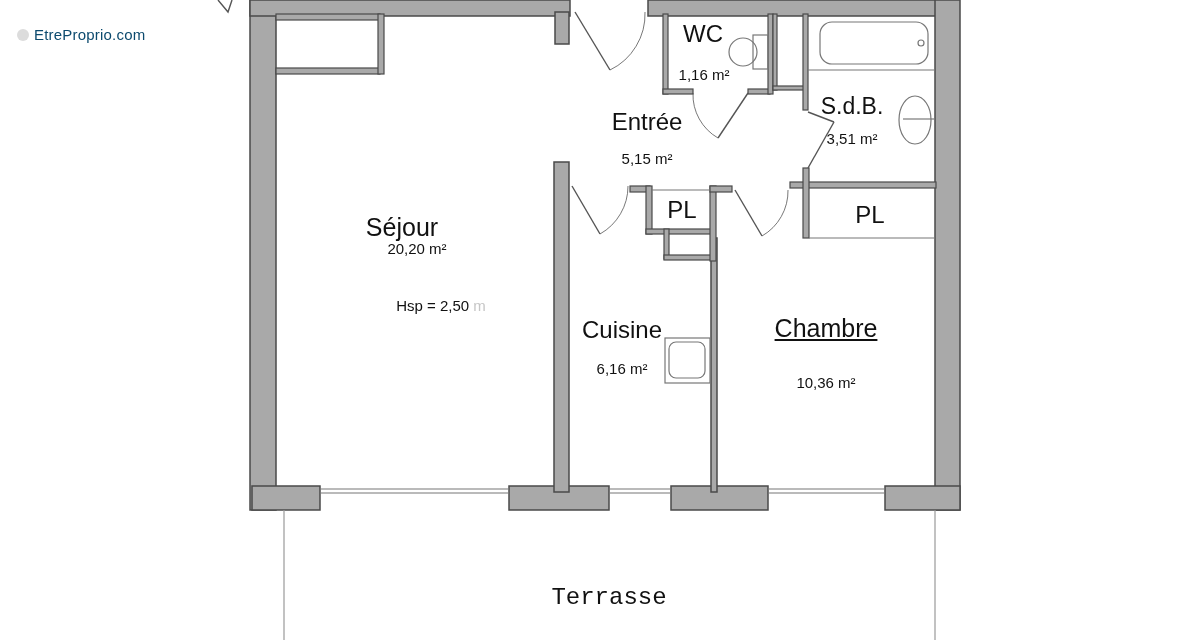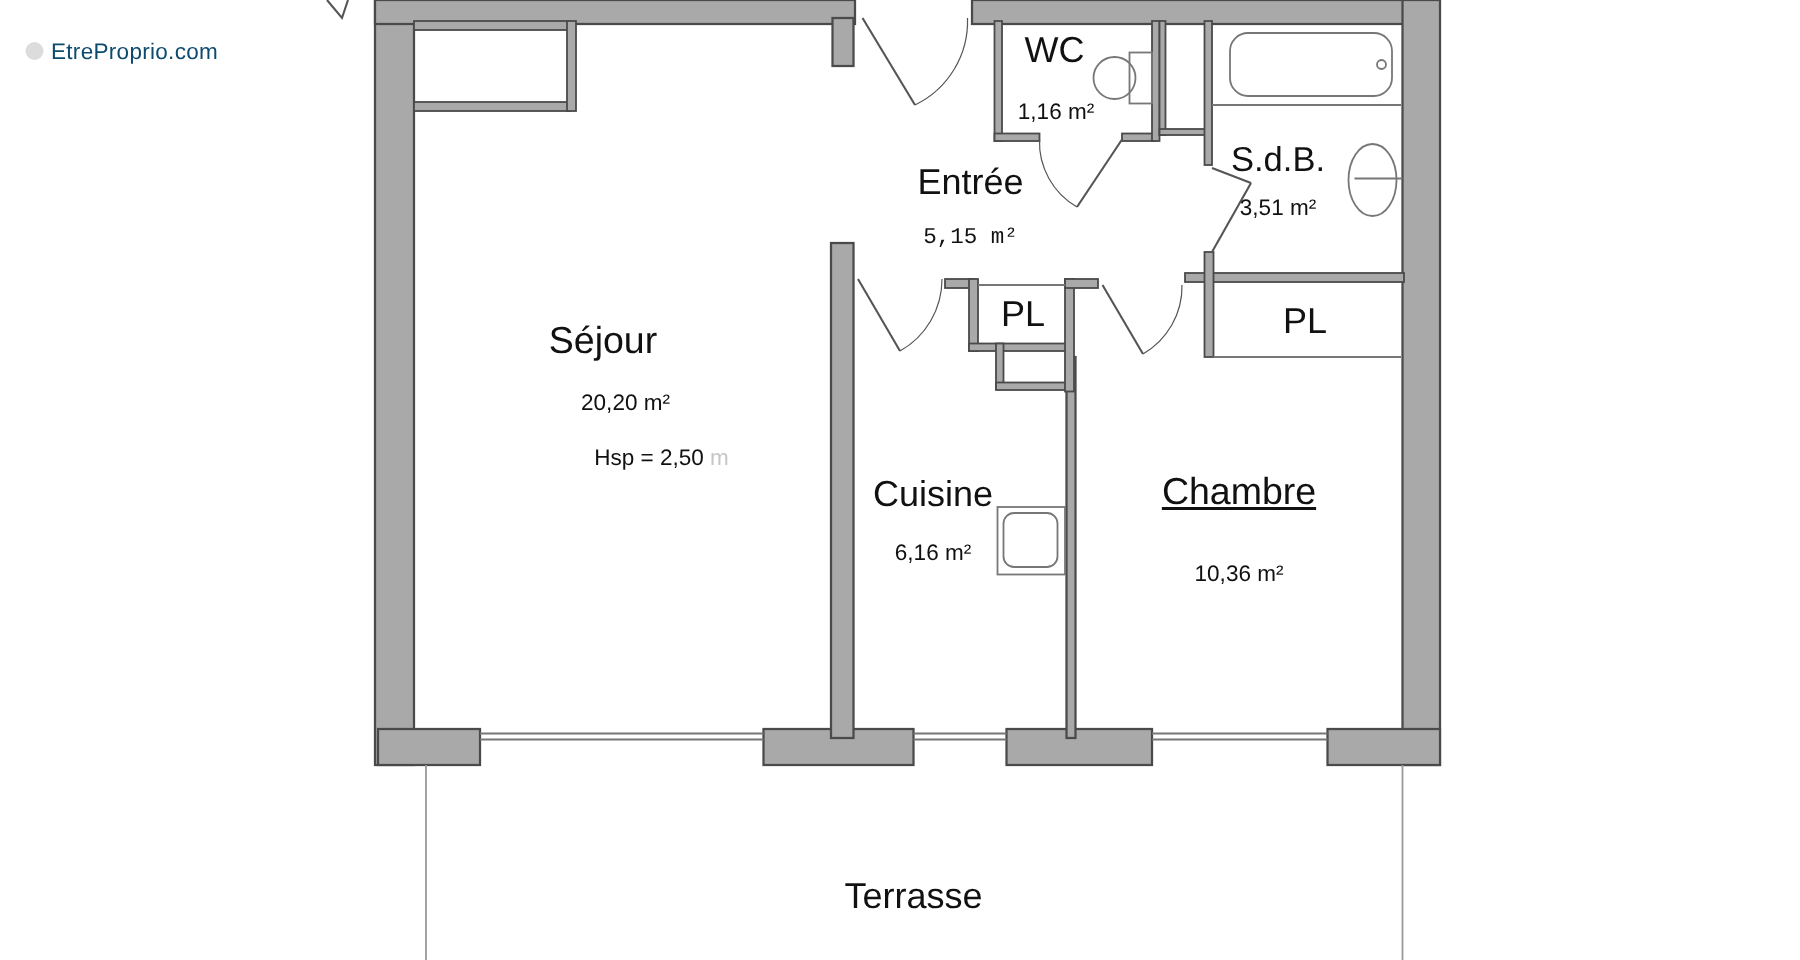--- a/index.html
+++ b/index.html
@@ -112,36 +112,36 @@
 
     <path d="M218 0 L228 12 L232 0"></path>
   </g>
 </svg>
 
 <div class="watermark">
   <span class="wm-icon"></span><span>EtreProprio.com</span>
 </div>
 
 <div class="lbl room-name" style="left:402px; top:213px;">Séjour</div>
-<div class="lbl room-area" style="left:417px; top:260px;text-align:right;">20,20 m²</div>
+<div class="lbl room-area" style="left:417px; top:240px;text-align:right;">20,20 m²</div>
 <div class="lbl room-area" style="left:412px; top:297px;margin-left:29px;">
   <span>Hsp = 2,50</span> <span class="faded">m</span>
 </div>
 
 <div class="lbl room-name" style="left:647px; top:108px; font-size:24px;">Entrée</div>
-<div class="lbl room-area" style="left:647px; top:150px;font-family:Liberation Mono, monospace;">5,15 m²</div>
+<div class="lbl room-area" style="left:647px; top:150px;">5,15 m²</div>
 
 <div class="lbl room-name" style="left:703px; top:20px; font-size:24px;">WC</div>
 <div class="lbl room-area" style="left:704px; top:66px;">1,16 m²</div>
 
 <div class="lbl room-name" style="left:852px; top:93px; font-size:23px;">S.d.B.</div>
 <div class="lbl room-area" style="left:852px; top:130px;">3,51 m²</div>
 
 <div class="lbl room-name" style="left:682px; top:196px; font-size:24px;">PL</div>
 <div class="lbl room-name" style="left:870px; top:201px; font-size:24px;">PL</div>
 
 <div class="lbl room-name" style="left:622px; top:316px; font-size:24px;">Cuisine</div>
 <div class="lbl room-area" style="left:622px; top:360px;">6,16 m²</div>
 
 <div class="lbl room-name" style="left:826px; top:314px;text-decoration:underline;">Chambre</div>
 <div class="lbl room-area" style="left:826px; top:374px;">10,36 m²</div>
 
-<div class="lbl room-name" style="left:609px; top:584px; font-size:24px;">Terrasse</div>
+<div class="lbl room-name" style="left:609px; top:584px; font-size:24px;font-family:Liberation Mono, monospace;">Terrasse</div>
 
 </body></html>

